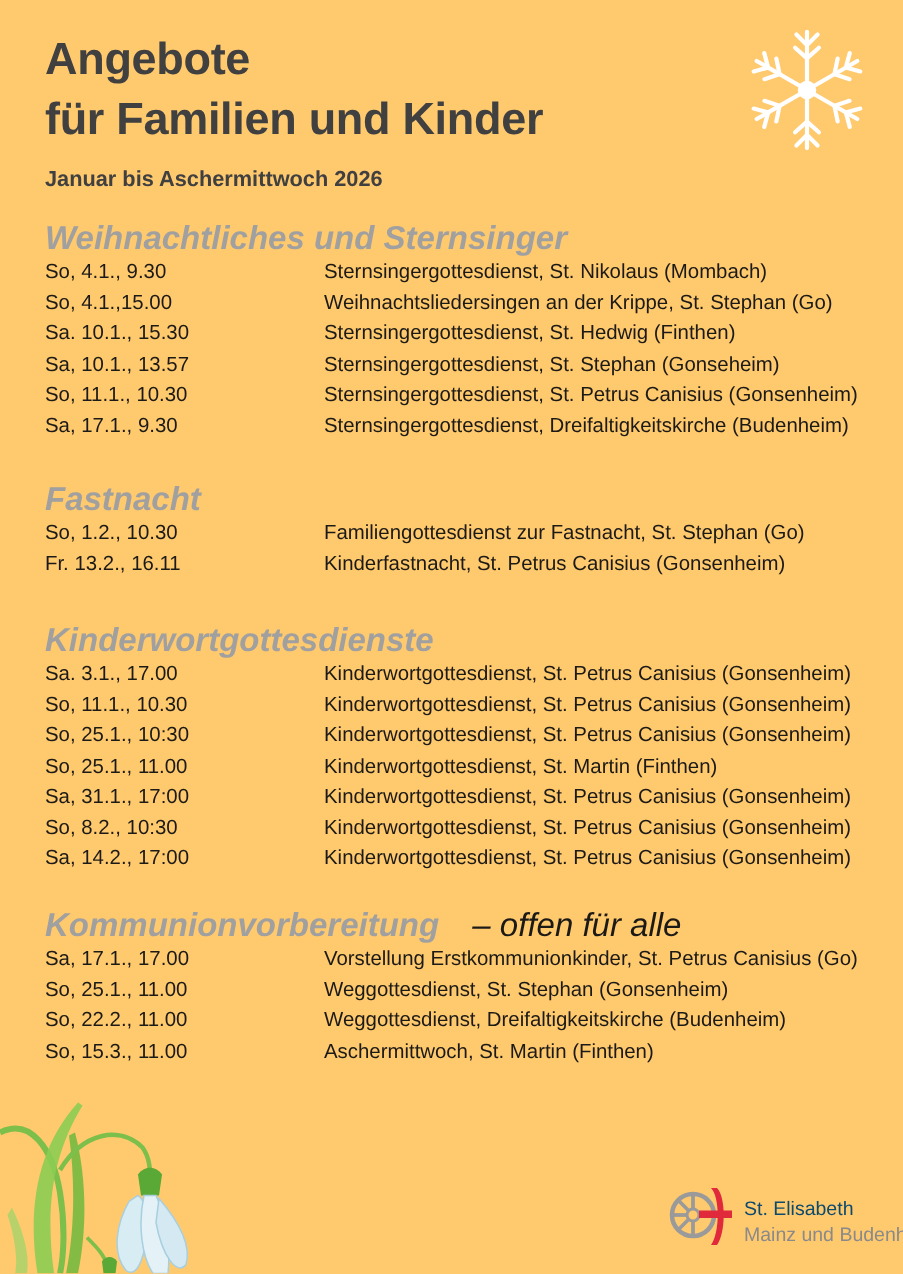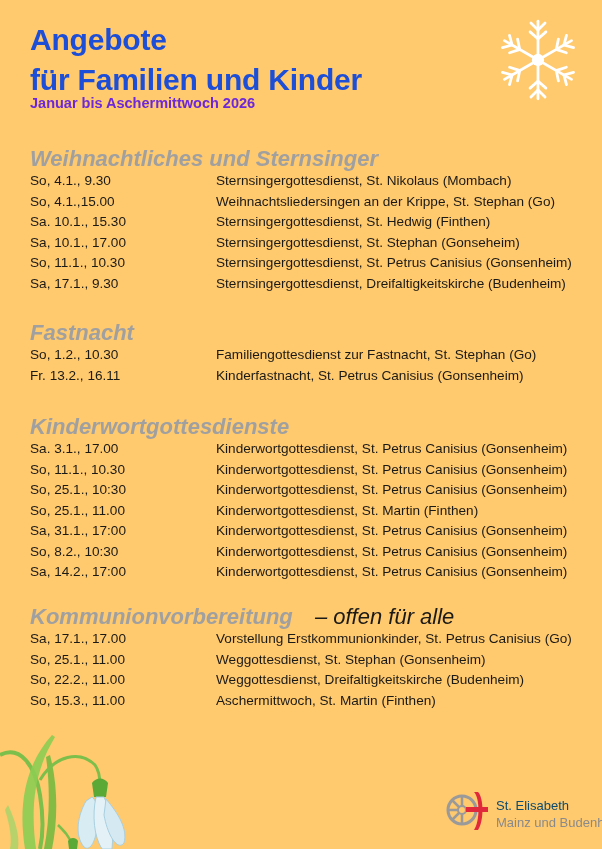--- a/index.html
+++ b/index.html
@@ -5,27 +5,27 @@
     html, body { margin: 0; padding: 0; }
     body {
       width: 602px; height: 849px; overflow: hidden;
       background: #ffc96e;
       font-family: "Liberation Sans", sans-serif;
       position: relative;
       color: #1c1a16;
     }
     .title {
       position: absolute; left: 30px; top: 20px;
-      color: #1d4ed8; font-weight: bold; font-size: 30px; line-height: 40px;
+      color: #404040; font-weight: bold; font-size: 30px; line-height: 40px;
       letter-spacing: -0.2px;
     }
     .title div { white-space: nowrap; }
     .subtitle {
-      position: absolute; left: 30px; top: 95px;
-      color: #6d28d9; font-weight: bold; font-size: 14.5px;
+      position: absolute; left: 30px; top: 112px;
+      color: #404040; font-weight: bold; font-size: 14.5px;
     }
     .snowflake { position: absolute; left: 494px; top: 16px; width: 88px; height: 88px; }
     .section { position: absolute; left: 30px; width: 570px; }
     .sec-head { color: #a0a0a0; font-weight: bold; font-size: 22px; line-height: 22px; height: 22px; margin-bottom: 1px; white-space: nowrap; font-style: italic; }
     .sec-head .suffix { color: #1c1a16; font-weight: normal; margin-left: 16px; }
     .row { display: flex; font-size: 13.6px; line-height: 20.5px; height: 20.5px; white-space: nowrap; gap: 38px; }
     .row .when { width: 148px; flex: none; }
     .row .what { flex: 1; }
     .flower { position: absolute; left: 0; top: 725px; width: 160px; height: 124px; }
     .logo { position: absolute; left: 444px; top: 788px; width: 156px; height: 44px; }
@@ -65,21 +65,21 @@
     </div>
   <div class="row">
       <span class="when">So, 4.1.,15.00</span>
       <span class="what">Weihnachtsliedersingen an der Krippe, St. Stephan (Go)</span>
     </div>
   <div class="row">
       <span class="when">Sa. 10.1., 15.30</span>
       <span class="what">Sternsingergottesdienst, St. Hedwig (Finthen)</span>
     </div>
   <div class="row">
-      <span class="when">Sa, 10.1., 17.00</span>
+      <span class="when">Sa, 10.1., 13.57</span>
       <span class="what">Sternsingergottesdienst, St. Stephan (Gonseheim)</span>
     </div>
   <div class="row">
       <span class="when">So, 11.1., 10.30</span>
       <span class="what">Sternsingergottesdienst, St. Petrus Canisius (Gonsenheim)</span>
     </div>
   <div class="row">
       <span class="when">Sa, 17.1., 9.30</span>
       <span class="what">Sternsingergottesdienst, Dreifaltigkeitskirche (Budenheim)</span>
     </div>

